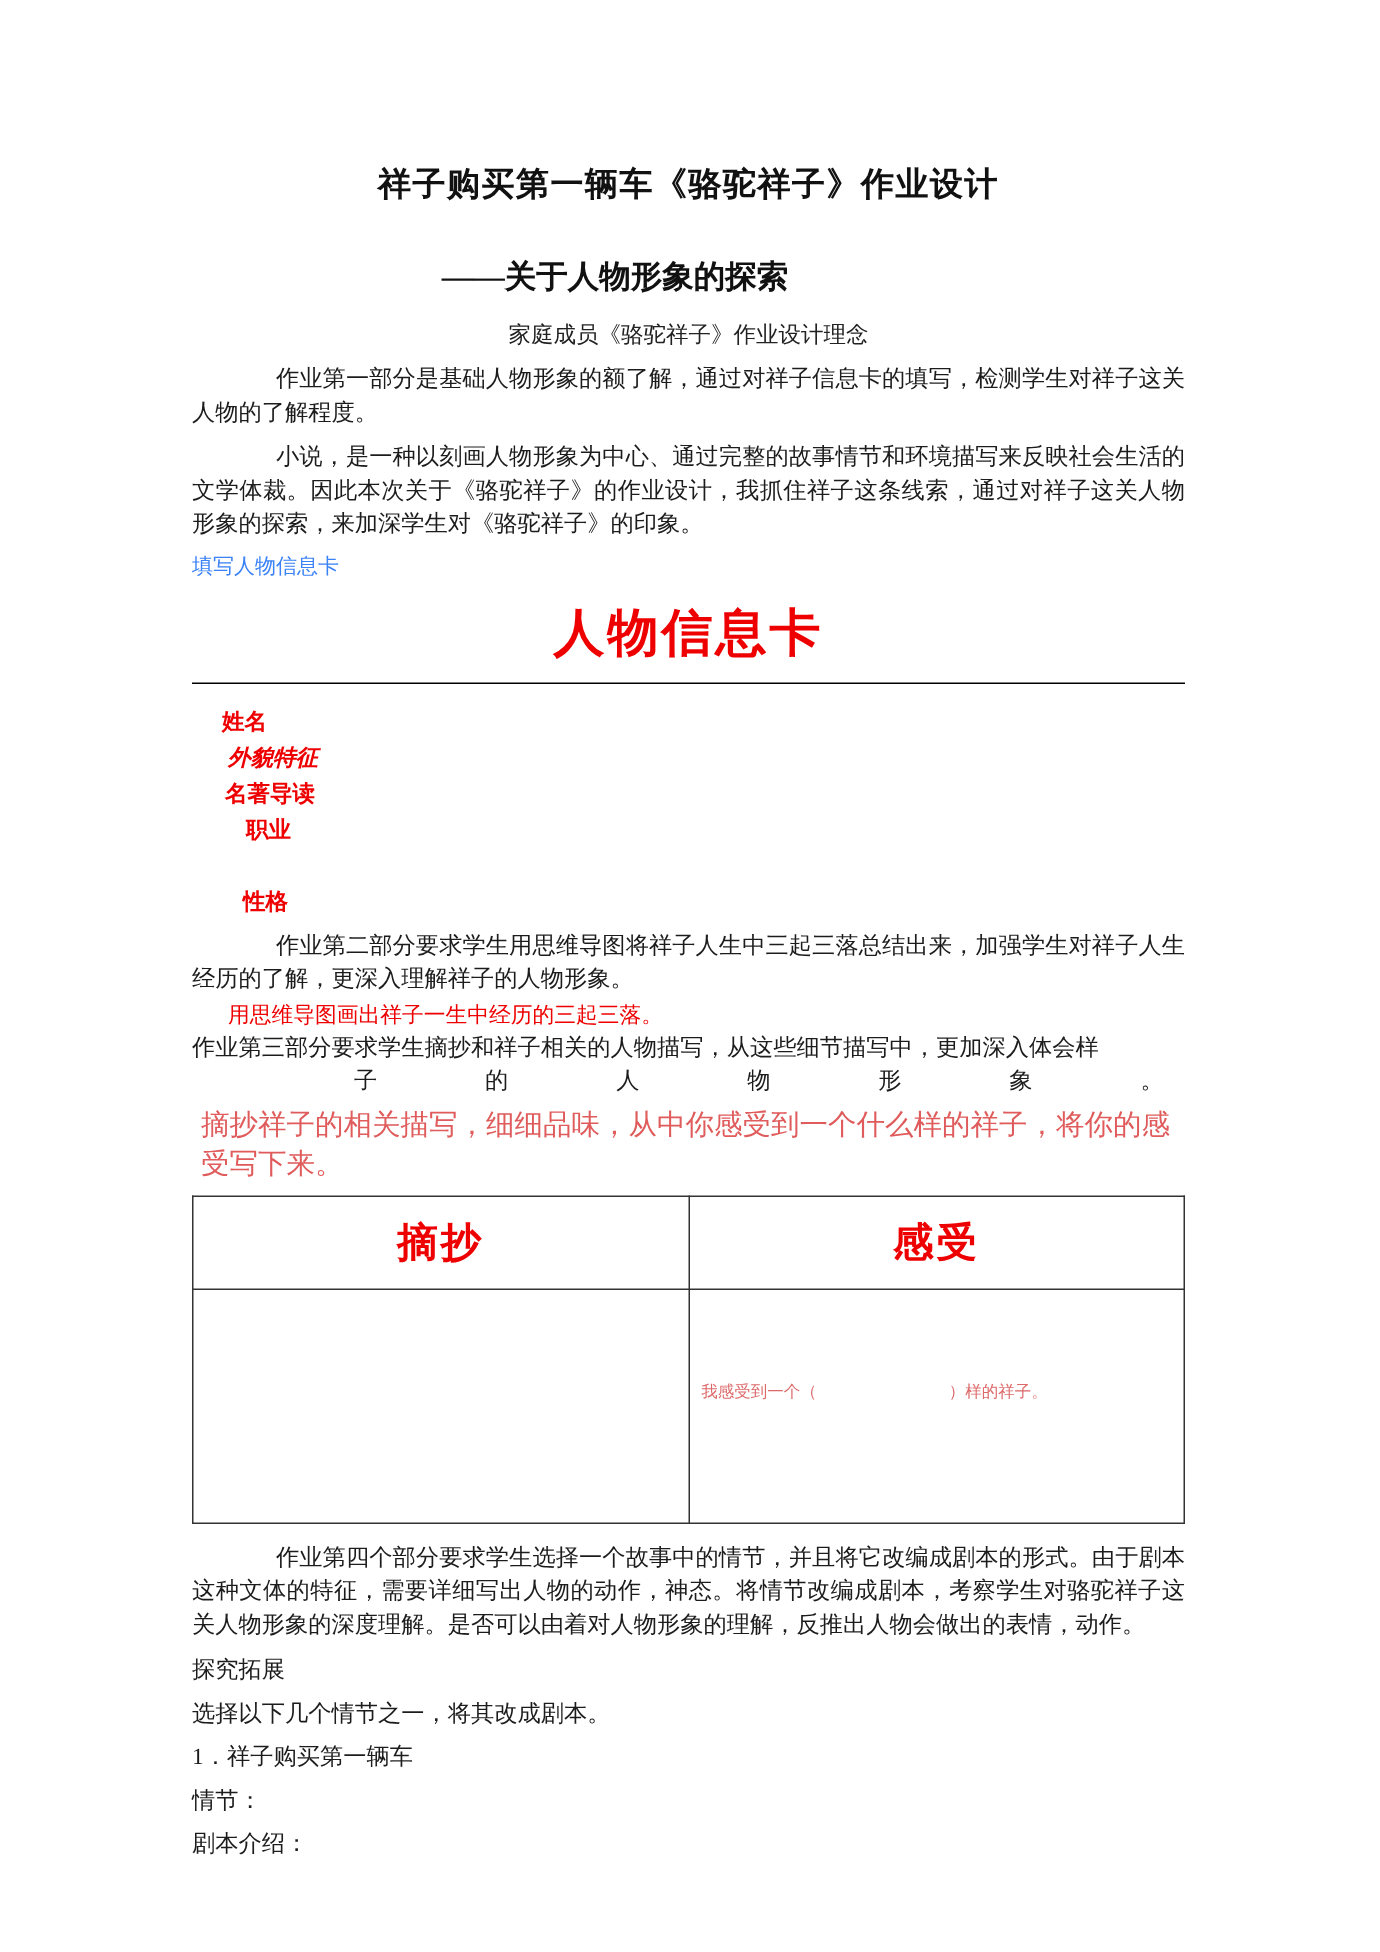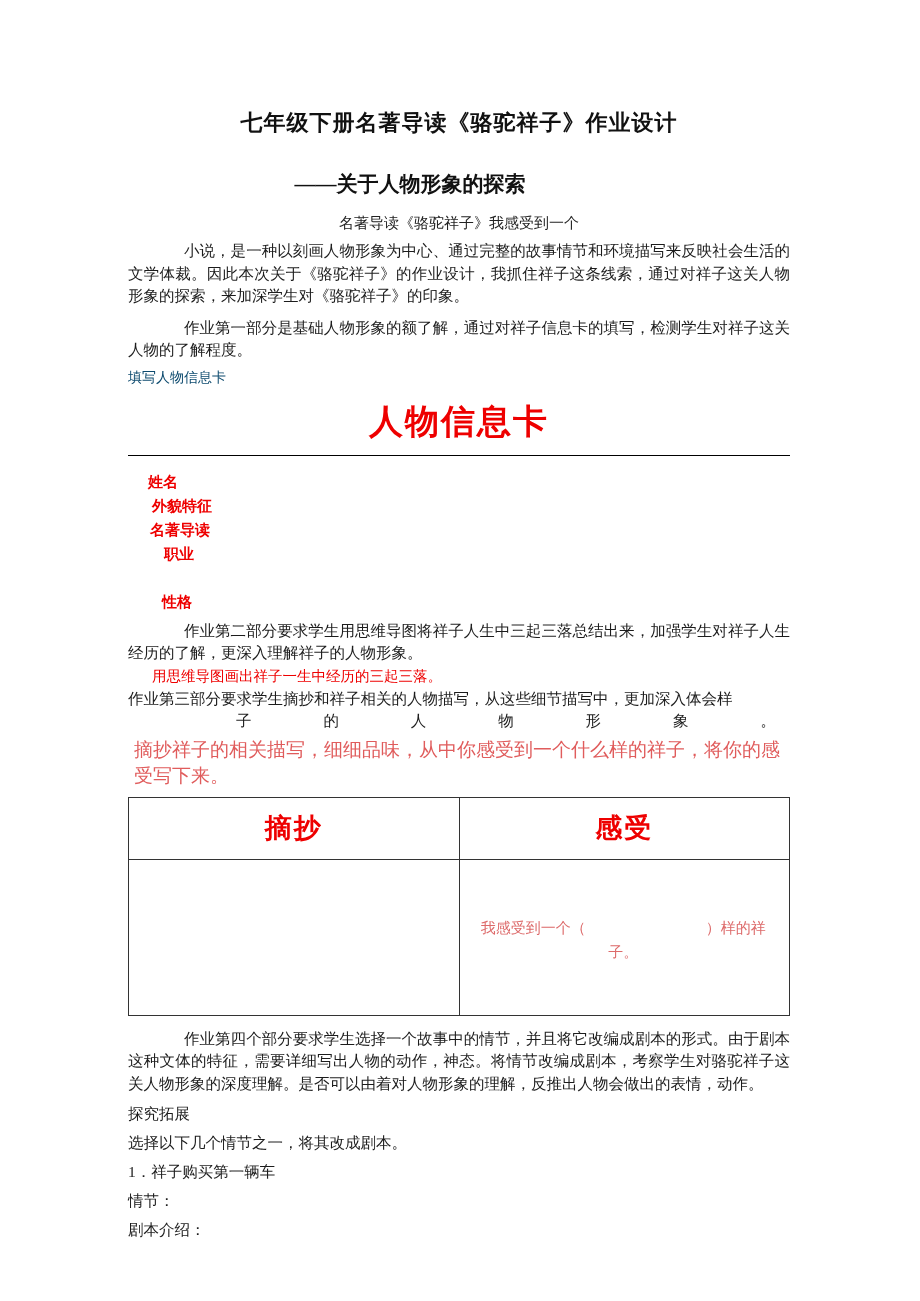--- a/index.html
+++ b/index.html
@@ -38,21 +38,21 @@
   .para {
     font-size: 15.5px;
     line-height: 22.5px;
     text-align: justify;
     color: #1c1c1c;
   }
   .indent { text-indent: 56px; }
   .para1 { margin-top: 7px; }
   .para2 { margin-top: 9px; }
   .red-note1 {
-    color: #0c4a6e;
+    color: #3b82f6;
     font-size: 14px;
     margin-top: 7px;
   }
   .card-title {
     color: #ee0000;
     font-size: 34px;
     font-weight: bold;
     text-align: center;
     letter-spacing: 2px;
     margin-top: 12px;
@@ -64,21 +64,21 @@
     margin-bottom: 14px;
   }
   .card-fields { }
   .card-field {
     color: #ee0000;
     font-weight: bold;
     font-size: 15px;
     line-height: 24px;
   }
   .card-field:nth-child(1) { padding-left: 20px; }
-  .card-field:nth-child(2) { padding-left: 24px; }
+  .card-field:nth-child(2) { padding-left: 24px; font-style: italic; }
   .card-field:nth-child(3) { padding-left: 22px; }
   .card-field:nth-child(4) { padding-left: 36px; }
   .card-field:nth-child(5) { padding-left: 34px; margin-top: 24px; }
   .para3 { margin-top: 6px; }
   .red-note2 {
     color: #ee0000;
     font-size: 14.5px;
     padding-left: 24px;
     margin-top: 2px;
     margin-bottom: 2px;
@@ -115,47 +115,47 @@
     font-weight: bold;
     letter-spacing: 2px;
     text-align: center;
     vertical-align: middle;
   }
   table.excerpt-table td {
     height: 156px;
   }
   .cell-feeling {
     color: #dd6a6a;
-    font-size: 15px;
+    font-size: 11px;
     line-height: 24px;
     padding: 56px 10px 0 8px;
-    text-align: center;
+    text-align: left;
   }
   .para5 { margin-top: 12px; }
   .plain-line {
     font-size: 15.5px;
     line-height: 29px;
     color: #1c1c1c;
   }
   .section-heading { margin-top: 4px; }
 </style>
 </head>
 <body>
 
 <div class="doc">
 
-  <h1 class="title">七年级下册名著导读《骆驼祥子》作业设计</h1>
+  <h1 class="title">祥子购买第一辆车《骆驼祥子》作业设计</h1>
 
   <h2 class="subtitle">——关于人物形象的探索</h2>
 
-  <div class="concept-heading">名著导读《骆驼祥子》我感受到一个</div>
+  <div class="concept-heading">家庭成员《骆驼祥子》作业设计理念</div>
+
+  <p class="para indent para2">作业第一部分是基础人物形象的额了解，通过对祥子信息卡的填写，检测学生对祥子这关人物的了解程度。</p>
 
   <p class="para indent para1">小说，是一种以刻画人物形象为中心、通过完整的故事情节和环境描写来反映社会生活的文学体裁。因此本次关于《骆驼祥子》的作业设计，我抓住祥子这条线索，通过对祥子这关人物形象的探索，来加深学生对《骆驼祥子》的印象。</p>
-
-  <p class="para indent para2">作业第一部分是基础人物形象的额了解，通过对祥子信息卡的填写，检测学生对祥子这关人物的了解程度。</p>
 
   <div class="red-note1">填写人物信息卡</div>
 
   <div class="card-title">人物信息卡</div>
 
   <hr class="rule">
 
   <div class="card-fields">
     <div class="card-field">姓名</div>
     <div class="card-field">外貌特征</div>

